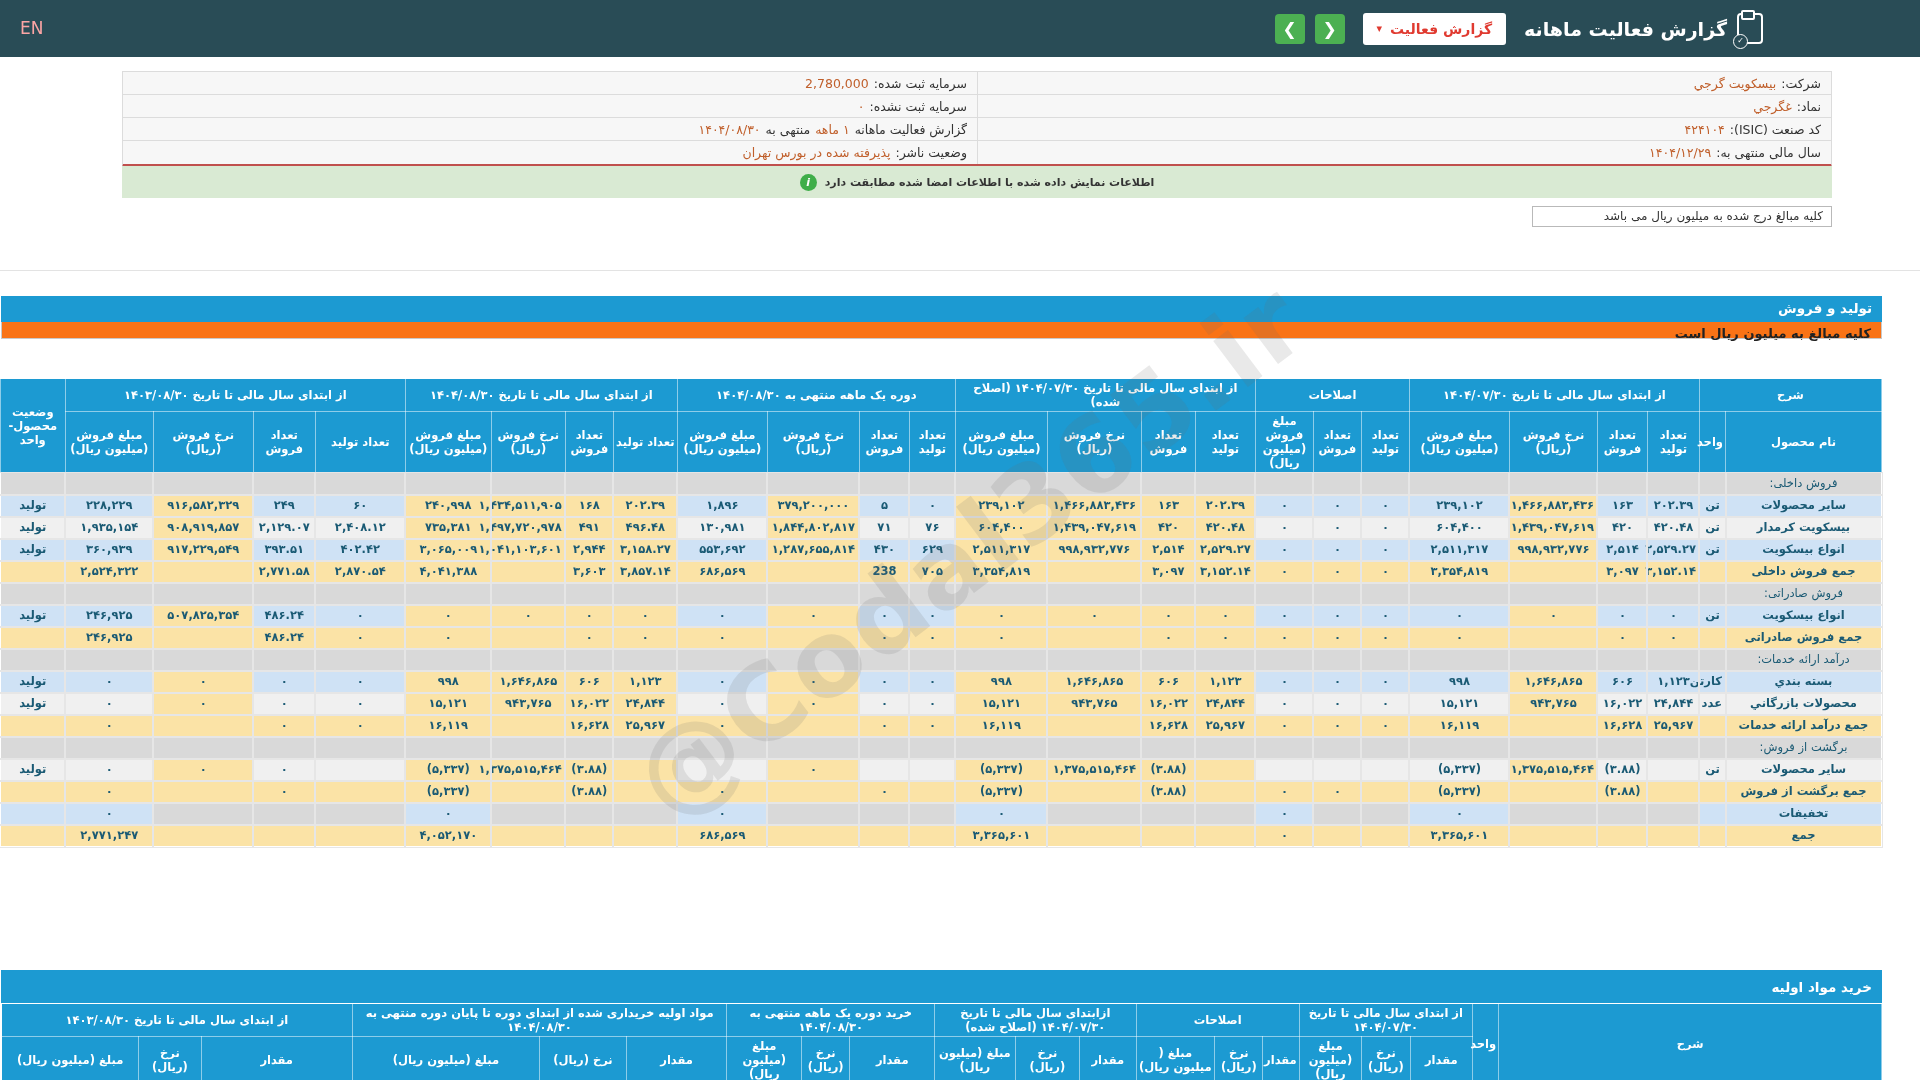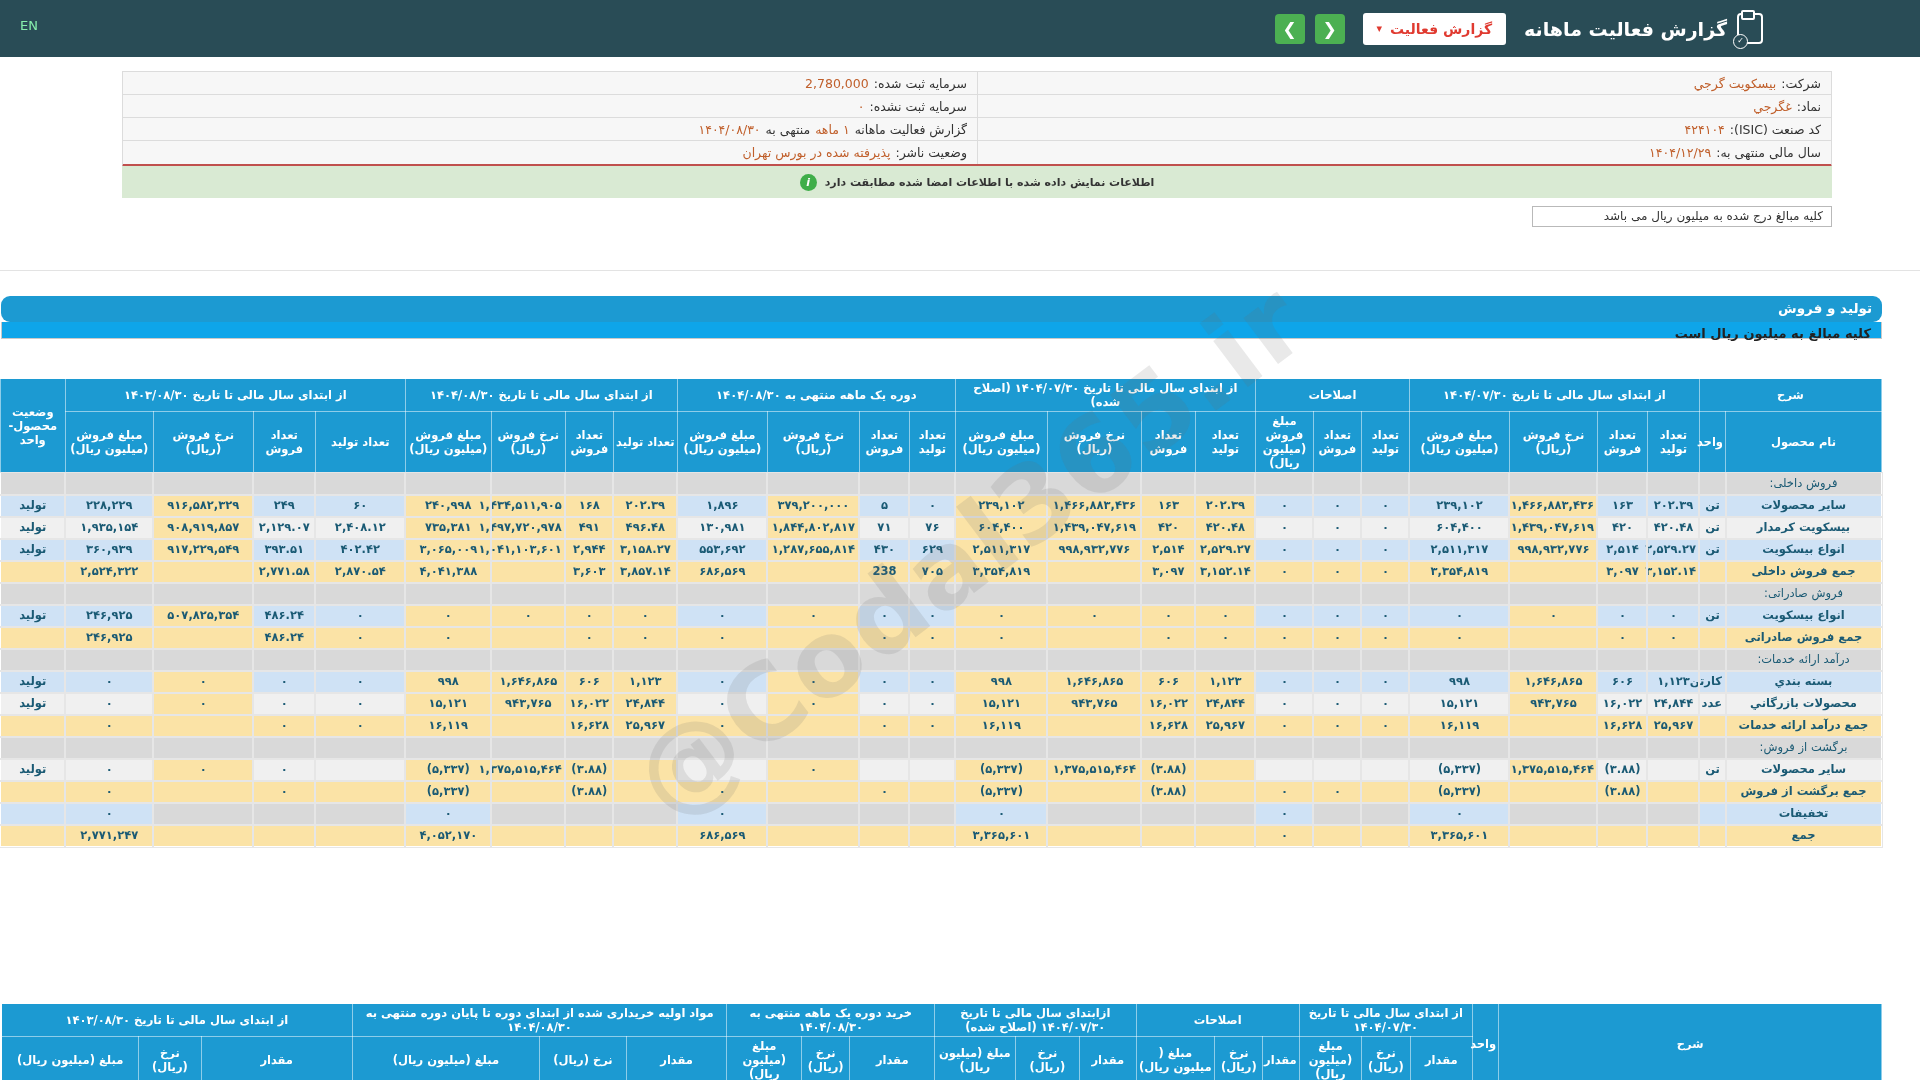--- a/index.html
+++ b/index.html
@@ -2,21 +2,21 @@
 <html lang="fa" dir="rtl"><head>
 <meta charset="utf-8">
 <style>
   * { margin:0; padding:0; box-sizing:border-box; }
   html,body { background:#fff; }
   body { font-family:"DejaVu Sans", sans-serif; }
   #page { position:relative; width:1920px; height:1080px; overflow:hidden; background:#fff; direction:rtl; }
 
   
   .topbar { position:absolute; left:0; top:0; width:1920px; height:57px; background:#294c56; }
-  .lang { position:absolute; left:20px; top:18px; color:#86efac; font-size:13px; direction:ltr; }
+  .lang { position:absolute; left:20px; top:18px; color:#fca5a5; font-size:17px; direction:ltr; }
   .tb-group { position:absolute; right:155px; top:0; height:57px; display:flex; align-items:center; gap:10px; direction:rtl; }
   .clip-icon { width:26px; height:31px; border:2px solid #fff; border-radius:4px; position:relative; margin-right:2px; }
   .clip-icon:before { content:""; position:absolute; top:-5px; right:6px; width:10px; height:6px; background:#294c56; border:2px solid #fff; border-radius:2px; }
   .clip-icon:after { content:"✓"; position:absolute; left:-6px; bottom:-7px; width:13px; height:13px; background:#294c56; border:1.5px solid #fff; border-radius:50%; color:#fff; font-size:8px; line-height:12px; text-align:center; }
   .tb-title { color:#fff; font-size:19px; font-weight:bold; margin-left:8px; }
   .report-btn { background:#fff; color:#e03a30; border:none; border-radius:3px; height:32px; padding:0 14px; font-size:14px; font-weight:bold; display:flex; align-items:center; gap:8px; margin-left:8px; font-family:inherit; cursor:pointer; }
   .caret { font-size:11px; }
   .nav-btn { width:30px; height:30px; background:#4cb052; border:none; border-radius:4px; color:#fff; font-size:17px; font-weight:bold; line-height:28px; text-align:center; cursor:pointer; font-family:inherit; }
 
   
@@ -26,22 +26,22 @@
   .info-cell { width:50%; display:flex; align-items:center; justify-content:flex-start; padding:0 10px; font-size:12.5px; color:#333; gap:5px; }
   .info-cell.right { border-left:1px solid #dcdcdc; }
   .info-val { color:#c05f2b; }
   .notice-bar { position:absolute; right:88px; top:166px; width:1710px; height:32px; background:#d9ead3; display:flex; align-items:center; justify-content:center; gap:8px; }
   .notice-bar .txt { font-size:11px; font-weight:600; color:#333; }
   .info-i { width:17px; height:17px; background:#3fae49; border-radius:50%; color:#fff; font-size:11px; font-weight:bold; text-align:center; line-height:17px; font-style:italic; }
   .note-box { position:absolute; right:88px; top:206px; width:300px; height:21px; background:#fff; border:1px solid #b9b9b9; font-size:12px; color:#333; padding:2px 8px; }
   .sep-line { position:absolute; left:0; top:270px; width:1920px; border-top:1px solid #e3e3e3; }
 
   
-  .blue-bar { position:absolute; right:38px; width:1881px; height:26px; background:#1c9ad2; color:#fff; font-size:13.5px; font-weight:bold; padding:4px 10px 0 0;border-radius:9px; }
-  .units-row { position:absolute; right:38px; top:322px; width:1881px; height:15px; background:#0ea5e9; border:1px solid #c9c9c9; border-top:none; font-size:13px; font-weight:bold; color:#222; padding:4px 10px 12px 0; }
+  .blue-bar { position:absolute; right:38px; width:1881px; height:26px; background:#1c9ad2; color:#fff; font-size:13.5px; font-weight:bold; padding:4px 10px 0 0; }
+  .units-row { position:absolute; right:38px; top:322px; width:1881px; height:15px; background:#f97316; border:1px solid #c9c9c9; border-top:none; font-size:13px; font-weight:bold; color:#222; padding:4px 10px 12px 0; }
 
   
   table.grid { border-collapse:collapse; table-layout:fixed; width:1881px; direction:rtl; }
   table.grid th { background:#1c9ad2; color:#fff; font-size:11.5px; font-weight:bold; border:1px solid rgba(255,255,255,.5); padding:2px 2px; text-align:center; }
   table.grid td { border:1px solid #fff; outline:0.5px solid #e6e6e6; font-size:11.5px; font-weight:600; color:#1a5a74; text-align:center; padding:3px 3px; height:20px; line-height:15px; }
   table.grid { border:1px solid #b7b7b7; }
   td.lbl { text-align:right; padding-right:6px; }
   td.sec { background:#d9d9d9; }
   td.sec.lbl { font-weight:normal; }
   td.yl { background:#fbe3a6; }
@@ -672,20 +672,21 @@
             <td class="yl"></td>
             <td class="yl"></td>
             <td class="yl"></td>
             <td class="yl">۲,۷۷۱,۲۴۷</td>
             <td class="yl"></td>
           </tr>
         </tbody>
       </table>
     </div>
 
+  <div class="blue-bar" style="top:970px; height:33px; padding-top:9px;">خرید مواد اولیه</div>
   <div id="purchase-wrap">
       <table class="grid">
         <colgroup>
           <col style="width:380px">
           <col style="width:26px">
           <col style="width:62px">
           <col style="width:48px">
           <col style="width:62px">
           <col style="width:36px">
           <col style="width:48px">

